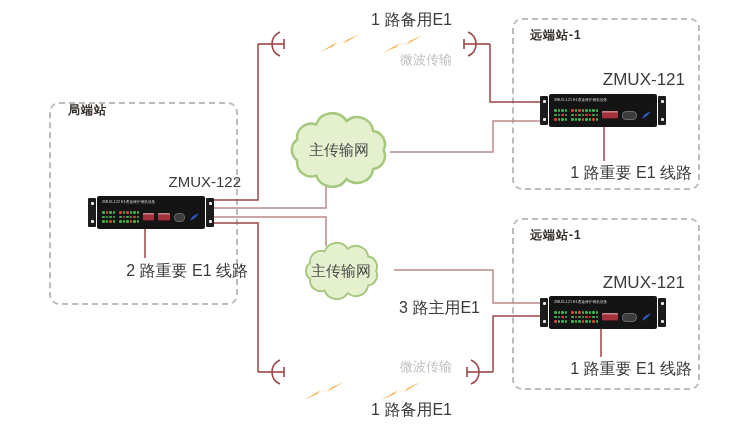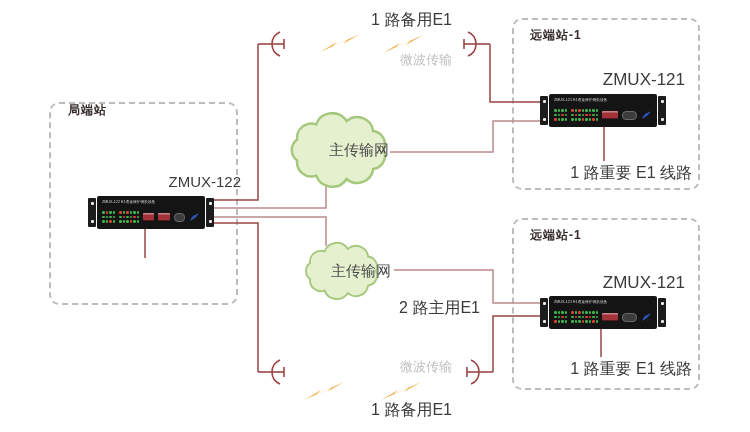--- a/index.html
+++ b/index.html
@@ -5,21 +5,21 @@
   html,body{margin:0;padding:0;background:#ffffff;}
   #stage{position:relative;width:750px;height:432px;background:#ffffff;overflow:hidden;
          font-family:"Liberation Sans","DejaVu Sans",sans-serif;color:var(--text);}
   
   .station-box{position:absolute;border:2px dashed var(--box-dash);border-radius:10px;background:transparent;}
   .station-label{position:absolute;font-size:12px;font-weight:bold;color:var(--station-label);letter-spacing:1px;}
   
   .lbl{position:absolute;font-size:16px;color:var(--text);text-align:right;white-space:nowrap;}
   .lbl.small{font-size:13px;}
   .lbl.muted{color:var(--muted-text);}
-  .cloud-label{position:absolute;font-size:15px;color:#4a4a4a;text-align:right;white-space:nowrap;}
+  .cloud-label{position:absolute;font-size:15px;color:#4a4a4a;text-align:center;white-space:nowrap;}
   
   svg.layer{position:absolute;left:0;top:0;}
   .line{fill:none;stroke:var(--line);stroke-width:1.5px;}
   .line-light{fill:none;stroke:var(--line-light);stroke-width:1.5px;}
   .ant{fill:none;stroke:var(--line);stroke-width:1.6px;}
   .cloud-shape{fill:var(--cloud-fill);stroke:var(--cloud-stroke);stroke-width:2.6px;}
   .bolt{fill:var(--bolt);}
   
   .device{position:absolute;display:flex;align-items:stretch;}
   .ear{width:8px;background:#1c1c1c;border-radius:1px;margin:2px 0;display:flex;flex-direction:column;
@@ -271,25 +271,26 @@
           <path d="M1,8 C3,2 6.5,2.5 9,1 C6,5.5 4,6.5 1,8 Z" fill="#2d55b8"></path>
           </svg>
       </div>
     </div>
     <div class="ear">
         <span class="screw"></span>
         <span class="screw"></span>
       </div>
   </div>
 
+  <div class="lbl" style="left:72px;top:261px;width:176px;">2 路重要 E1 线路</div>
   <div class="lbl" style="left:516px;top:163px;width:176px;">1 路重要 E1 线路</div>
   <div class="lbl" style="left:516px;top:359px;width:176px;">1 路重要 E1 线路</div>
 
   <div class="cloud-label" style="left:289px;top:141px;width:100px;">主传输网</div>
   <div class="cloud-label" style="left:291px;top:262px;width:100px;">主传输网</div>
 
   <div class="lbl" style="left:292px;top:10px;width:160px;">1 路备用E1</div>
   <div class="lbl small muted" style="left:292px;top:51px;width:160px;">微波传输</div>
-  <div class="lbl" style="left:320px;top:298px;width:160px;">2 路主用E1</div>
+  <div class="lbl" style="left:320px;top:298px;width:160px;">3 路主用E1</div>
   <div class="lbl small muted" style="left:292px;top:358px;width:160px;">微波传输</div>
   <div class="lbl" style="left:292px;top:400px;width:160px;">1 路备用E1</div>
 
 </div>
 
 </body></html>

